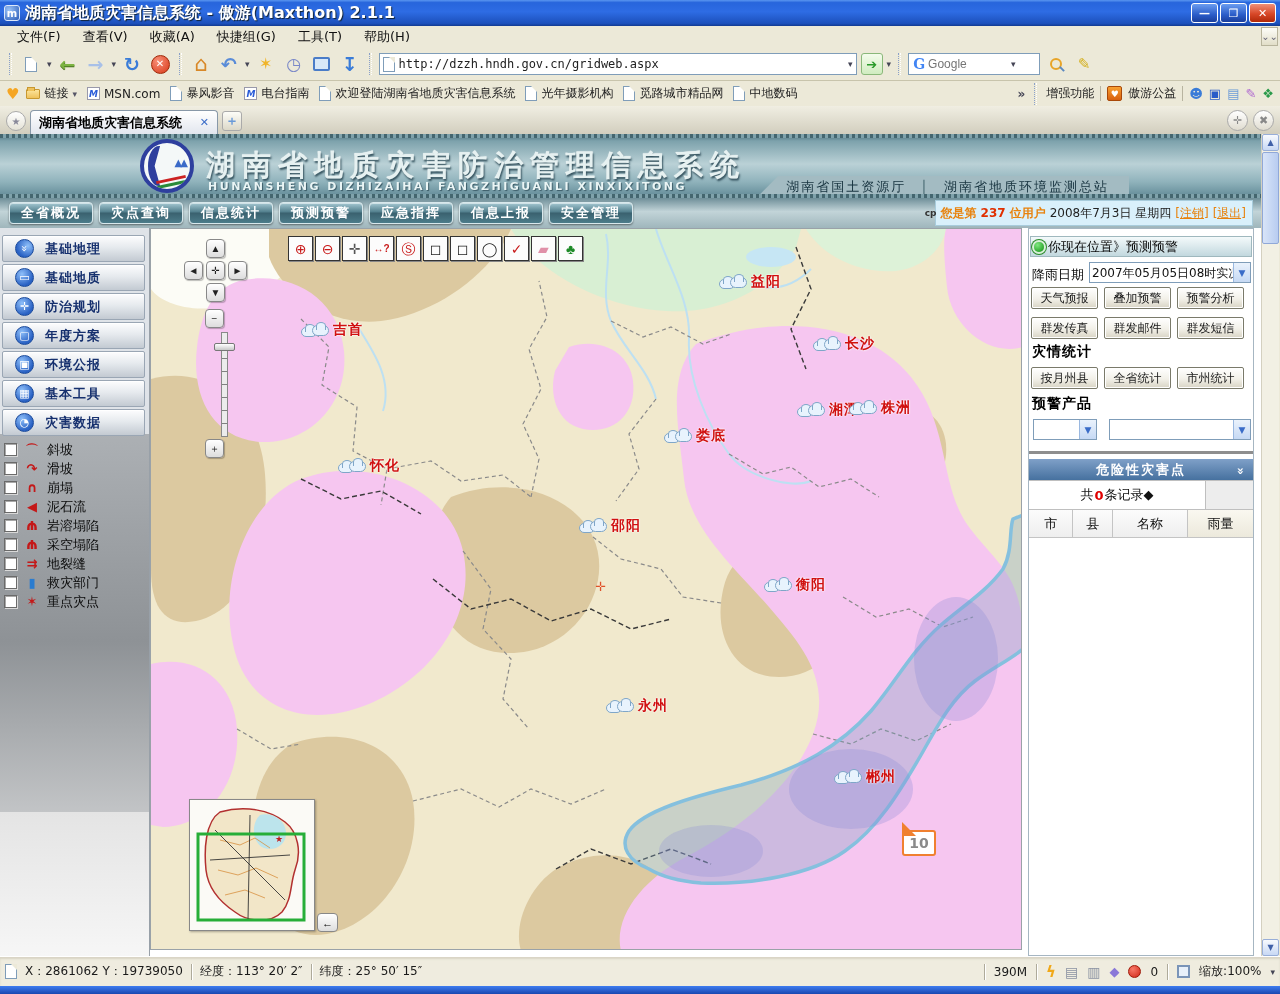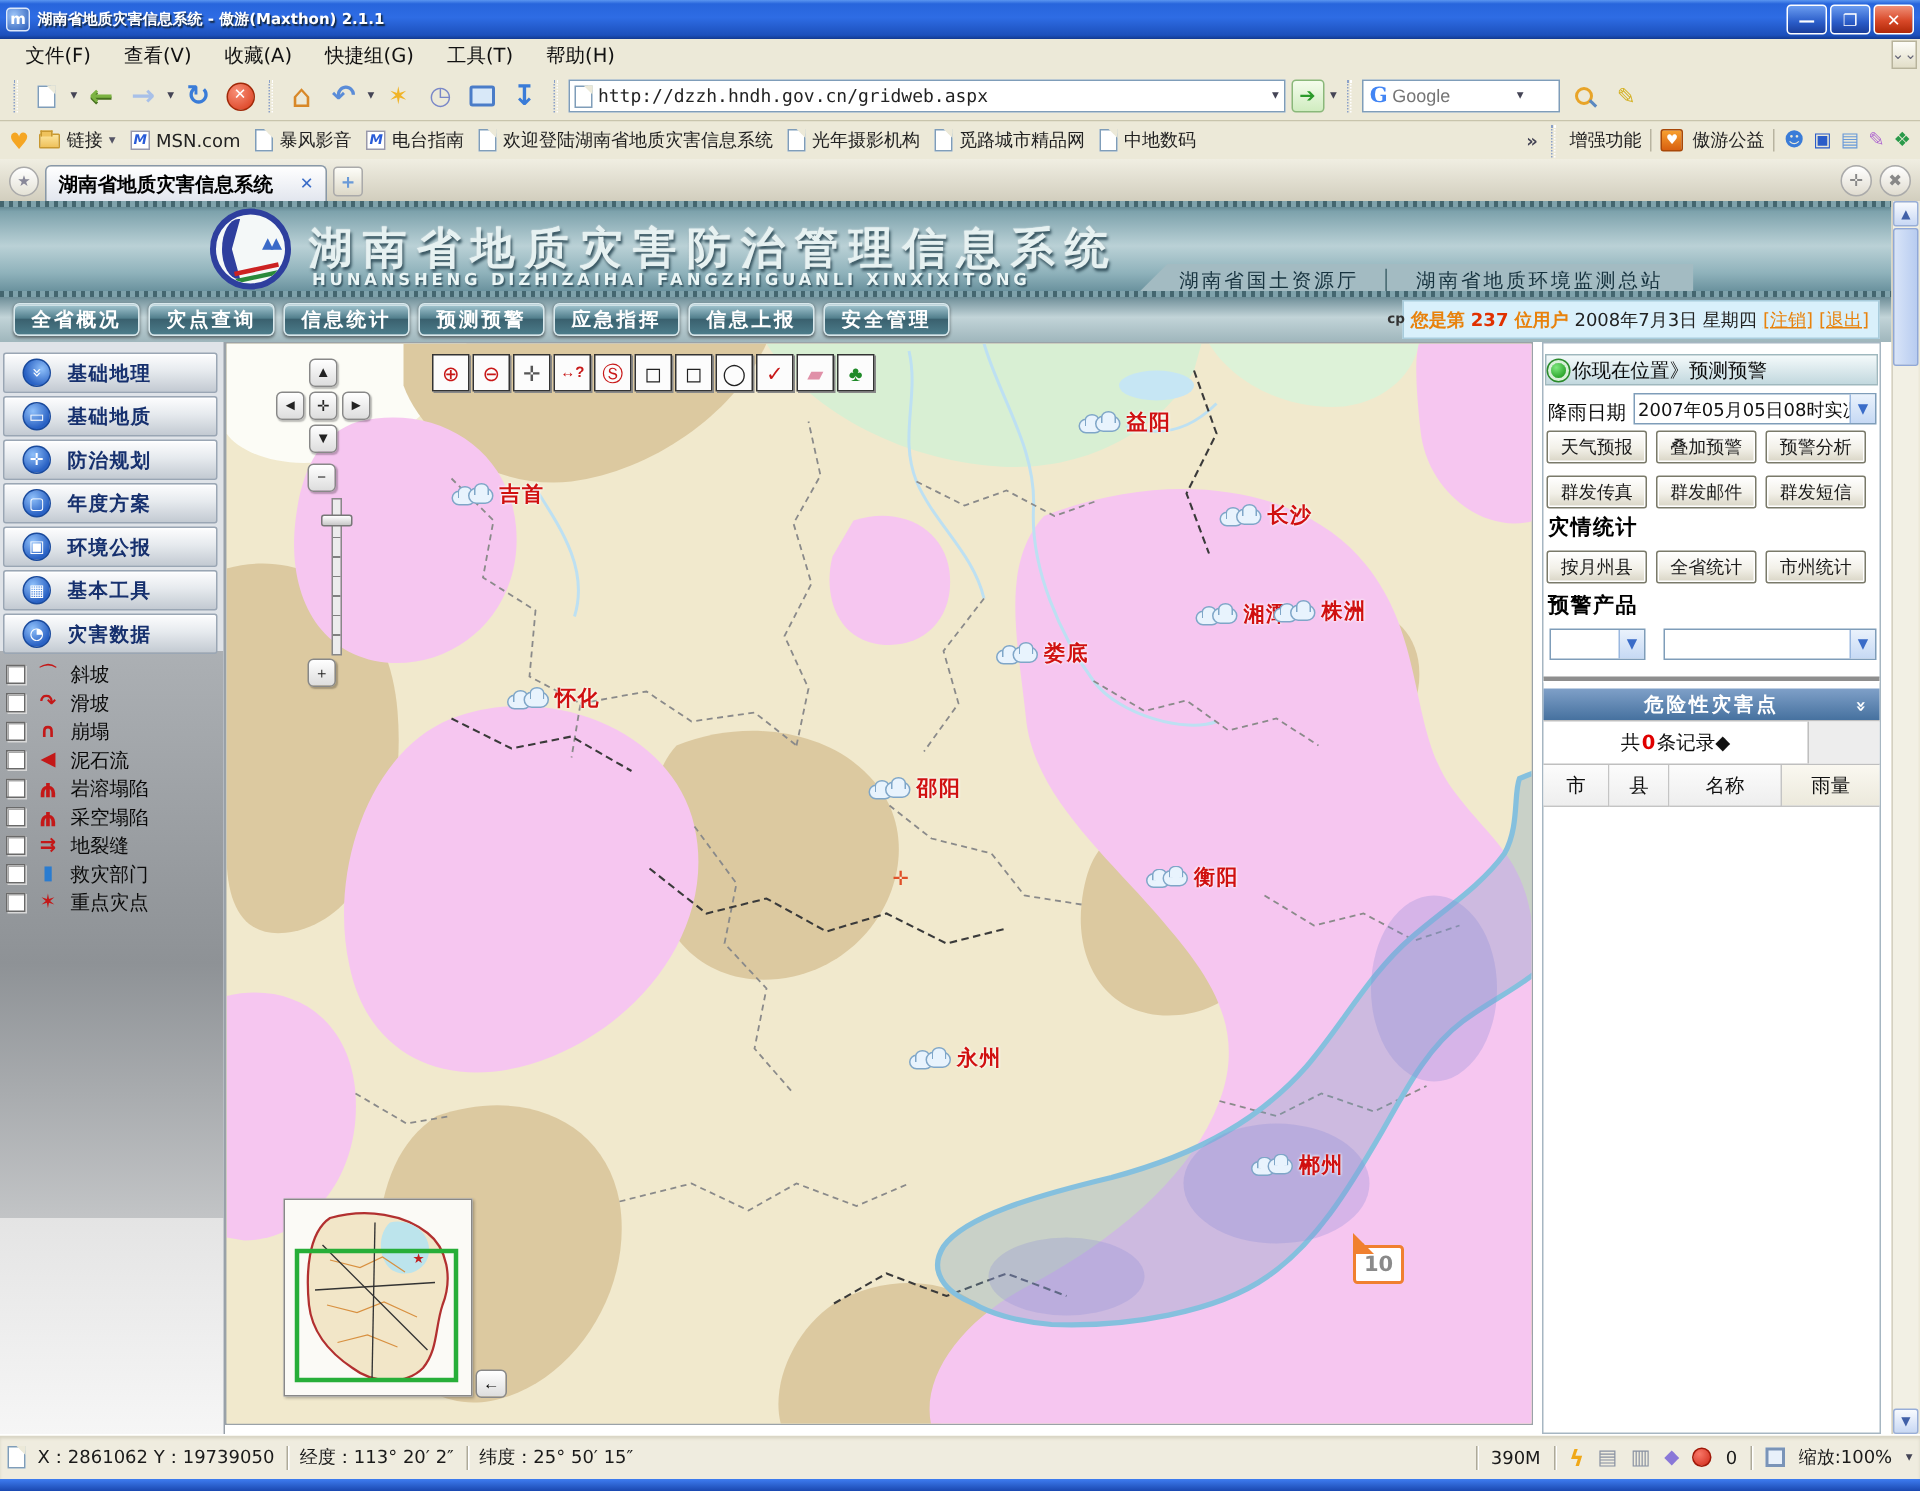--- a/index.html
+++ b/index.html
@@ -4,21 +4,21 @@
 <style>
 *{margin:0;padding:0;box-sizing:border-box}
 html,body{width:1280px;height:994px}
 body{font-family:"DejaVu Sans","Liberation Sans",sans-serif;position:relative;background:#ECE9D8;overflow:hidden;font-size:13px}
 #app{position:absolute;inset:0;width:1280px;height:994px}
 
 
 .titlebar{position:absolute;left:0;top:0;width:1280px;height:26px;display:flex;align-items:center;padding:0 4px;gap:5px;
  background:linear-gradient(180deg,#5A96F0 0%,#2765DC 10%,#2E6CE4 45%,#1C50BC 90%,#123A90 100%)}
 .app-ico{width:16px;height:16px;border-radius:3px;background:radial-gradient(circle at 30% 30%,#9CC4F8,#2A5CB8);border:1px solid #DCE8FA;color:#fff;font-size:10px;font-weight:bold;display:flex;align-items:center;justify-content:center}
-.titletext{color:#fff;font-weight:bold;font-size:10px;text-shadow:1px 1px 1px #123}
+.titletext{color:#fff;font-weight:bold;font-size:16px;text-shadow:1px 1px 1px #123}
 .winbtns{margin-left:auto;display:flex;gap:2px}
 .wbtn{width:27px;height:20px;border-radius:3px;border:1px solid #fff;color:#fff;font-size:11px;font-weight:bold;display:flex;align-items:center;justify-content:center;
  background:linear-gradient(180deg,#6A9CF0,#2A5CC8 60%,#1A3E9C);cursor:pointer}
 .wbtn.close{background:linear-gradient(180deg,#F09078,#D84828 55%,#B02808)}
 
 
 .menubar{position:absolute;left:0;top:26px;width:1280px;height:22px;background:#ECE9D8;display:flex;align-items:center;padding-left:6px}
 .menu-item{padding:8px 11px;color:#111;cursor:pointer}
 .menu-chev{position:absolute;right:2px;top:1px;width:17px;height:19px;border:1px solid #B8B49C;background:linear-gradient(#FDFDF8,#E2DEC8);color:#667;display:flex;align-items:center;justify-content:center;font-size:10px}
 

